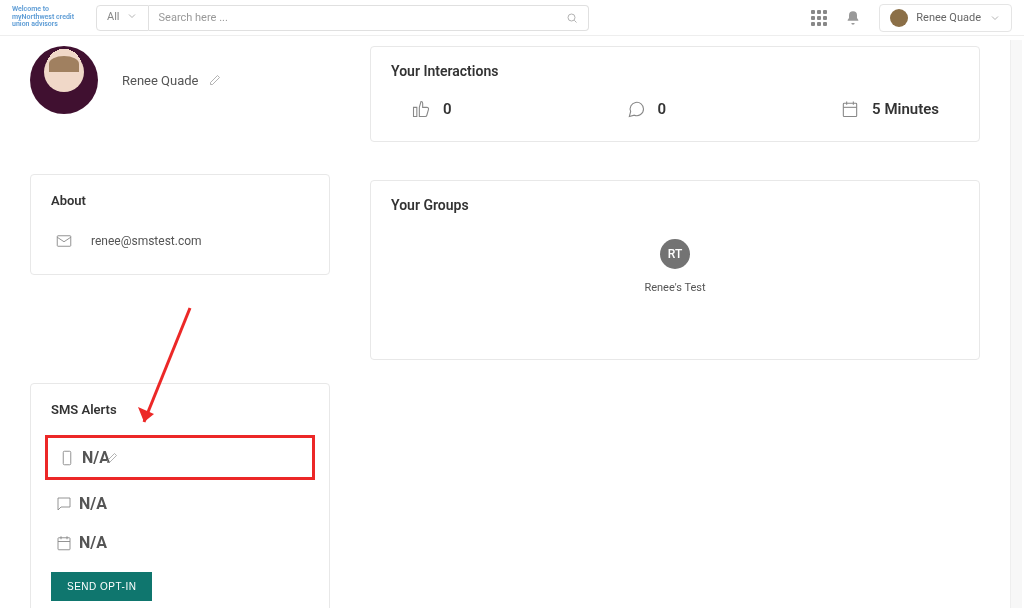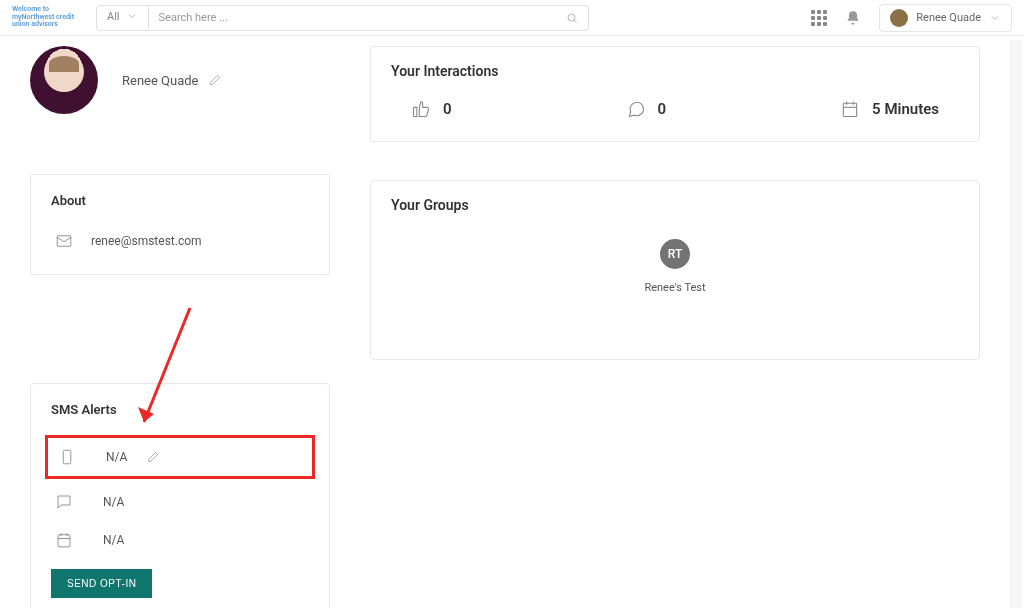--- a/index.html
+++ b/index.html
@@ -30,21 +30,21 @@
     .avatar-lg::after { content: ''; position: absolute; top: 10px; left: 50%; transform: translateX(-50%); width: 30px; height: 16px; border-radius: 50% 50% 0 0; background: #a08060; }
     .profile-name { font-size: 13px; color: #555; display: flex; align-items: center; gap: 10px; }
     
     
     .card { border: 1px solid #e8e8e8; border-radius: 4px; padding: 18px 20px; margin-bottom: 20px; }
     .card-title { font-size: 13px; font-weight: 600; color: #333; margin-bottom: 18px; }
     .card-title-lg { font-size: 14px; font-weight: 600; color: #333; margin-bottom: 14px; }
     
     .about-row { display: flex; align-items: center; gap: 18px; font-size: 12px; color: #555; padding: 6px 4px; }
     
-    .sms-row { display: flex; align-items: center; gap: 30px; font-size: 12px; color: #555; padding: 10px 4px; }
+    .sms-row { display: flex; align-items: center; gap: 6px; font-size: 16px; color: #555; padding: 10px 4px; font-weight: bold; }
     .sms-row-highlighted { border: 3px solid #ec2827; margin: 4px -6px; padding: 10px 10px; }
     
     .send-btn { background: #0f766e; color: #fff; border: none; padding: 9px 16px; font-size: 10px; font-weight: 500; letter-spacing: 0.5px; cursor: pointer; margin-top: 10px; }
     
     
     .interactions-card { border: 1px solid #e8e8e8; border-radius: 4px; padding: 16px 20px 22px 20px; margin-bottom: 38px; }
     .interactions-grid { display: flex; justify-content: space-between; padding: 6px 20px 0 20px; }
     .interaction-item { display: flex; align-items: center; gap: 12px; font-size: 15px; font-weight: 600; color: #333; }
     
     

